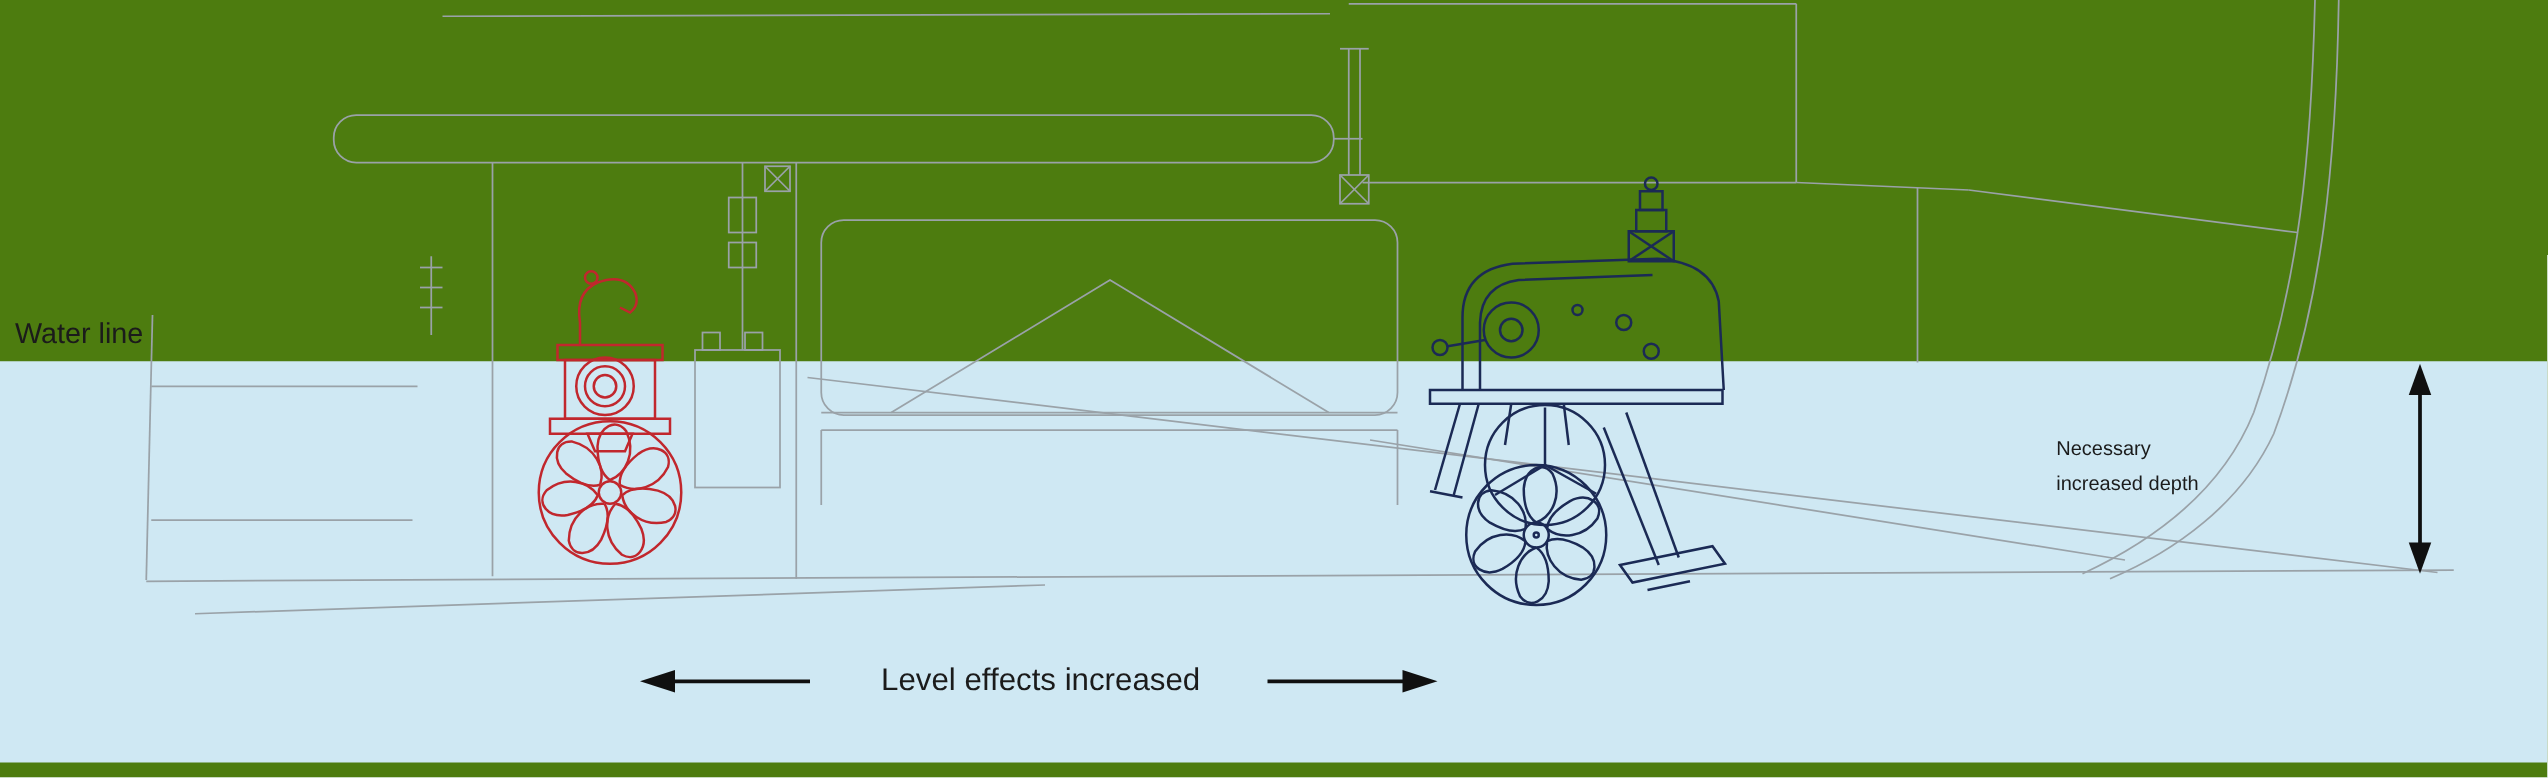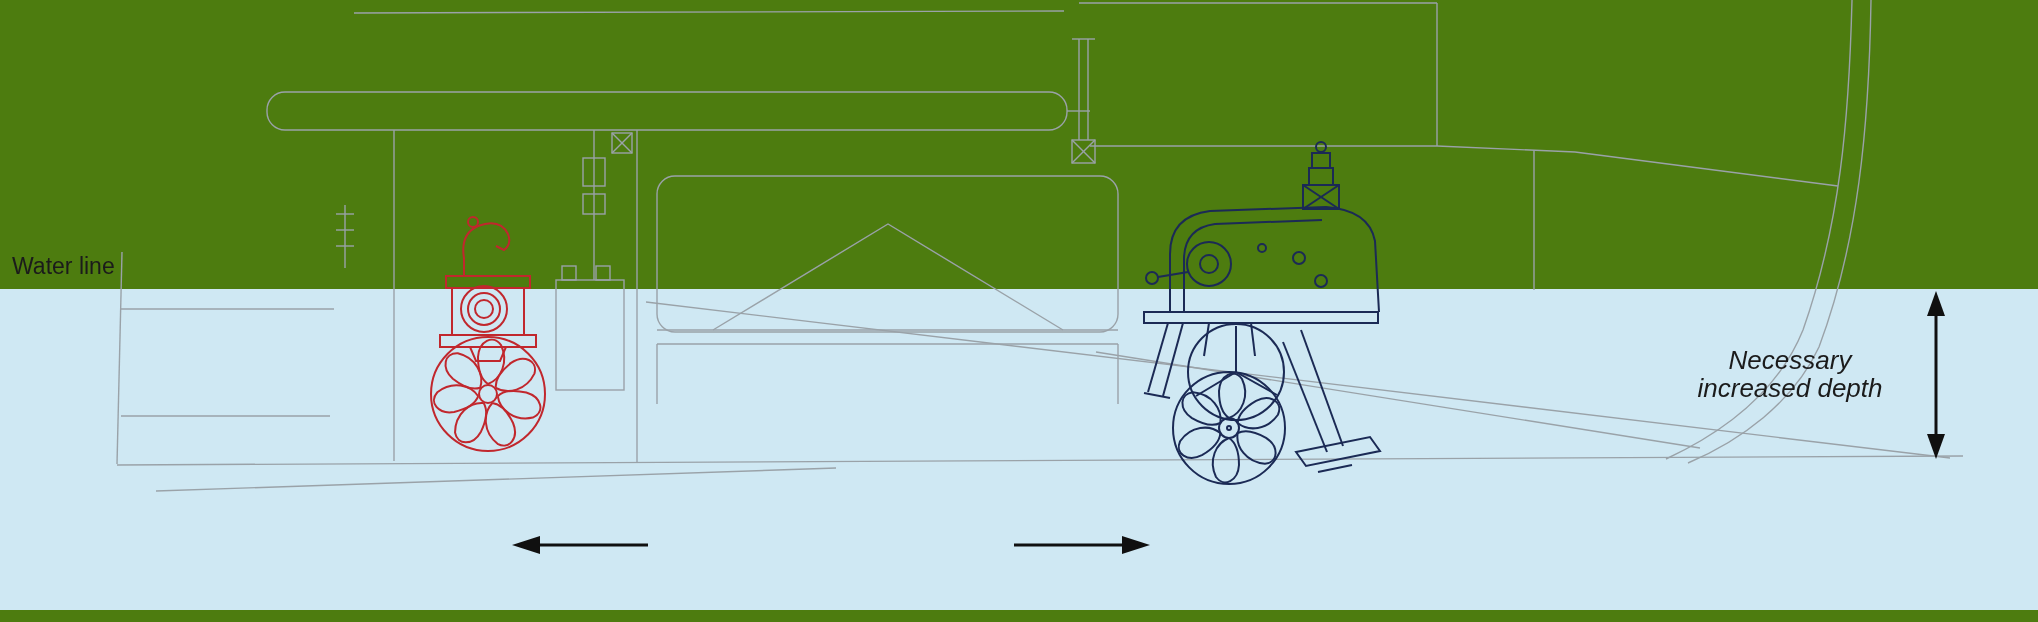--- a/index.html
+++ b/index.html
@@ -43,24 +43,23 @@
   }
   .water-line-label {
     left: 12px;
     top: 253px;
     font-size: 23px;
   }
   .immersion-label {
     left: 1645px;
     top: 346px;
     width: 290px;
-    text-align: center;
-    font-size: 26px;
+    text-align: left;
+    font-size: 16px;
     line-height: 28px;
-    font-style: italic;
   }
   .level-label {
     left: 660px;
     top: 530px;
     width: 345px;
     text-align: center;
     font-size: 25px;
   }
 </style>
 </head>
@@ -216,14 +215,15 @@
     </g>
   </svg>
 
   <div class="label water-line-label">Water line</div>
 
   <div class="label immersion-label">
     <span>Necessary</span><br>
     <span>increased depth</span>
   </div>
 
+  <div class="label level-label">Level effects increased</div>
 
 </div>
 
 </body></html>

